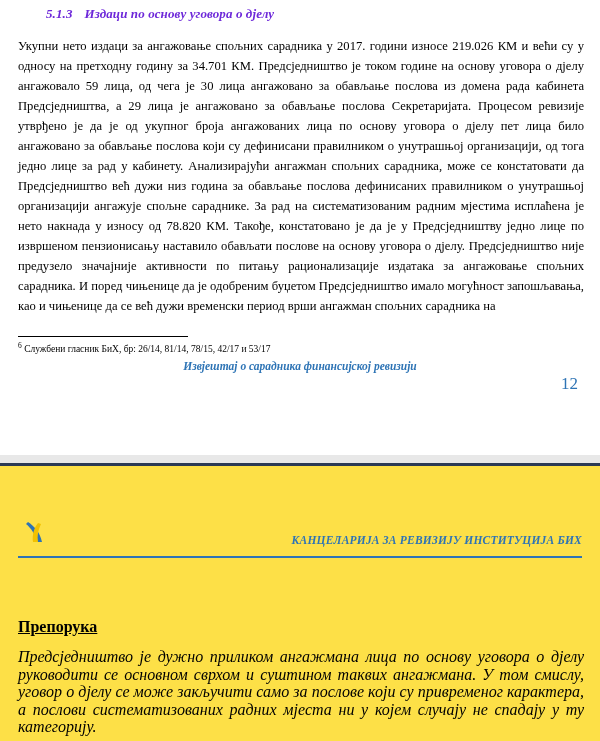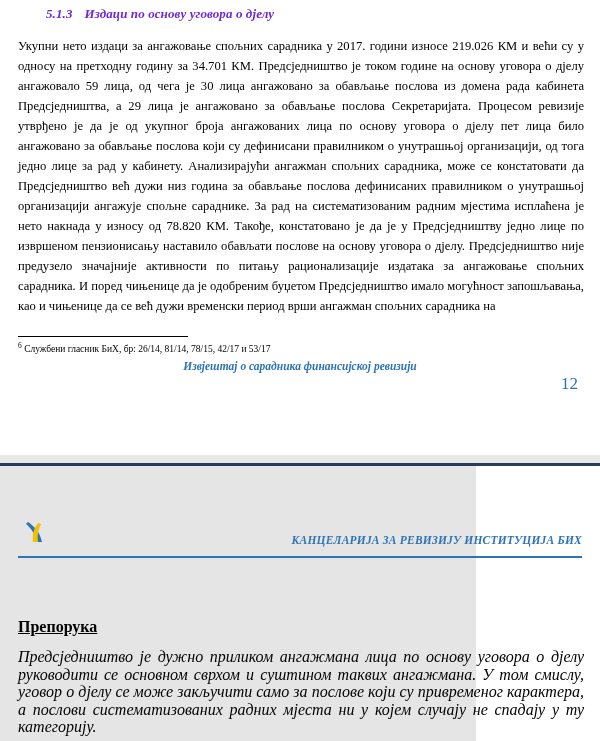--- a/index.html
+++ b/index.html
@@ -120,23 +120,23 @@
     width: 600px;
     height: 3px;
     background: #2b3a55;
   }
 
   
   .page-bottom {
     position: absolute;
     left: 0;
     top: 466px;
-    width: 476px;
+    width: 600px;
     height: 275px;
-    background: #e5e5e5;
+    background: #fde047;
   }
 
   .header-band {
     position: absolute;
     left: 18px;
     top: 54px;
     width: 564px;
     height: 34px;
   }
   .header-logo {

